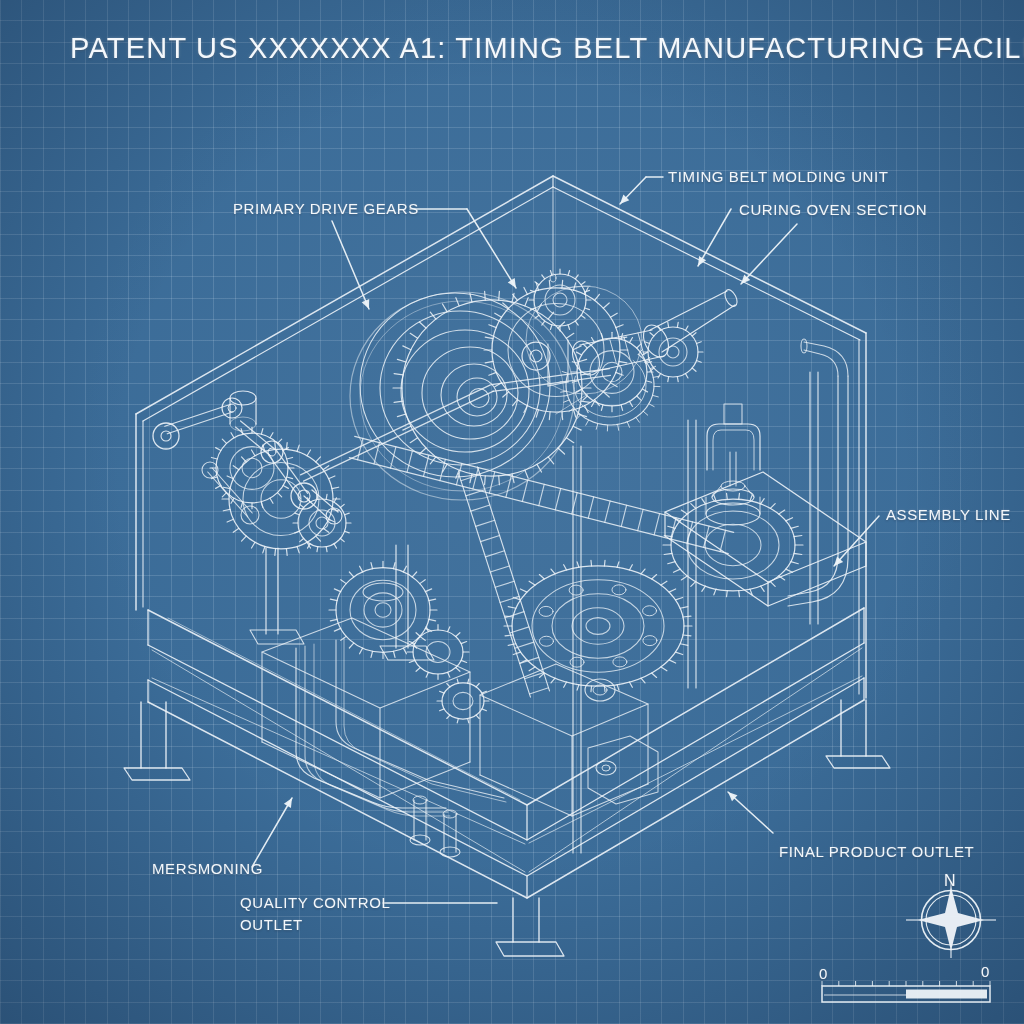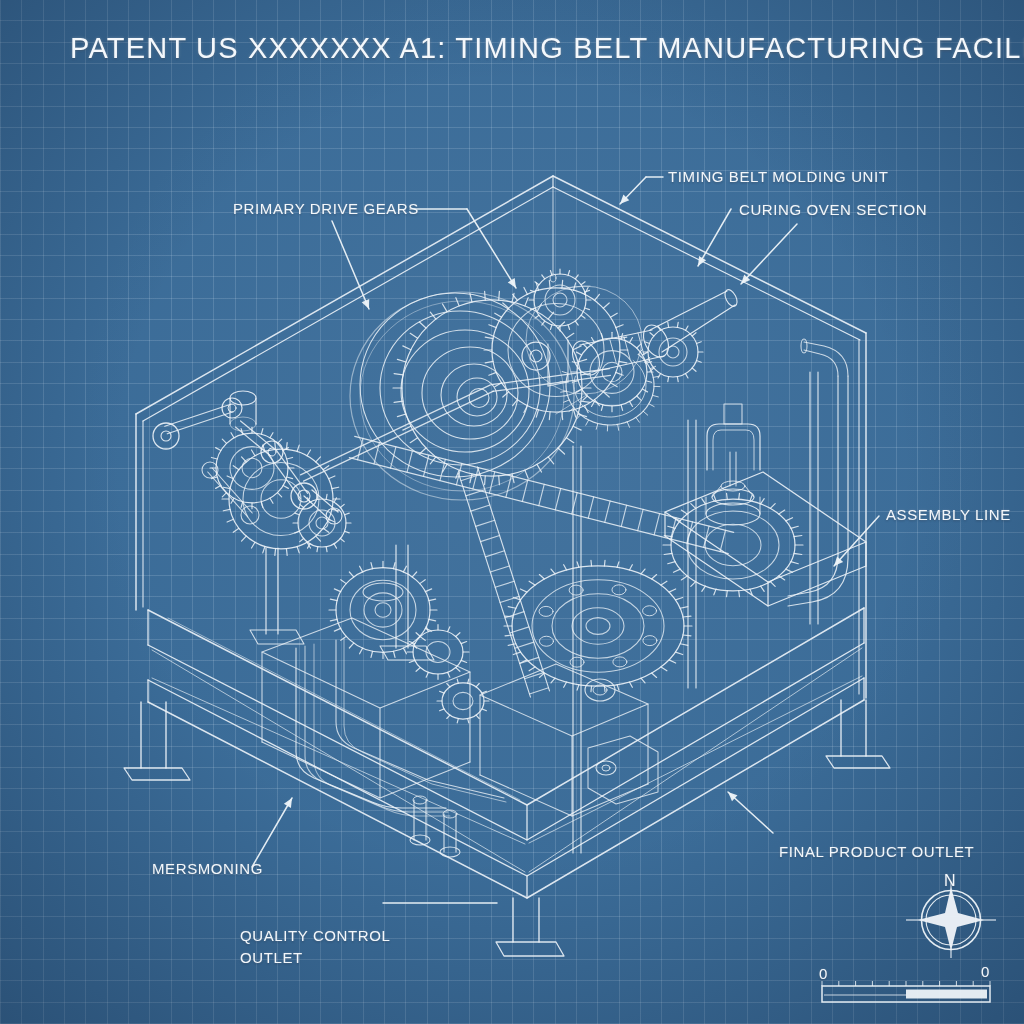--- a/index.html
+++ b/index.html
@@ -26,21 +26,21 @@
     position:absolute;z-index:2;left:70px;top:32px;color:#f4f8fc;
     font-size:29px;letter-spacing:1.2px;white-space:nowrap;
     text-shadow:0 0 3px rgba(255,255,255,.3), 0 1px 2px rgba(15,35,60,.5);
   }
   .lbl-timing{left:668px;top:166px;}
   .lbl-curing{left:739px;top:199px;}
   .lbl-primary{left:233px;top:198px;}
   .lbl-assembly{left:886px;top:504px;}
   .lbl-final{left:779px;top:820px;margin-top:21px;}
   .lbl-mersmoning{left:152px;top:858px;}
-  .lbl-qc{left:240px;top:925px;}
+  .lbl-qc{left:240px;top:892px;}
   .lbl-compass-n{left:944px;top:870px;font-size:16px;}
   .lbl-scale-left{left:819px;top:963px;font-size:15px;}
   .lbl-scale-right{left:981px;top:961px;font-size:15px;}
 </style>
 </head>
 <body>
 
 <div class="stage">
 
   <svg id="blueprint" width="1024" height="1024" viewBox="0 0 1024 1024">

